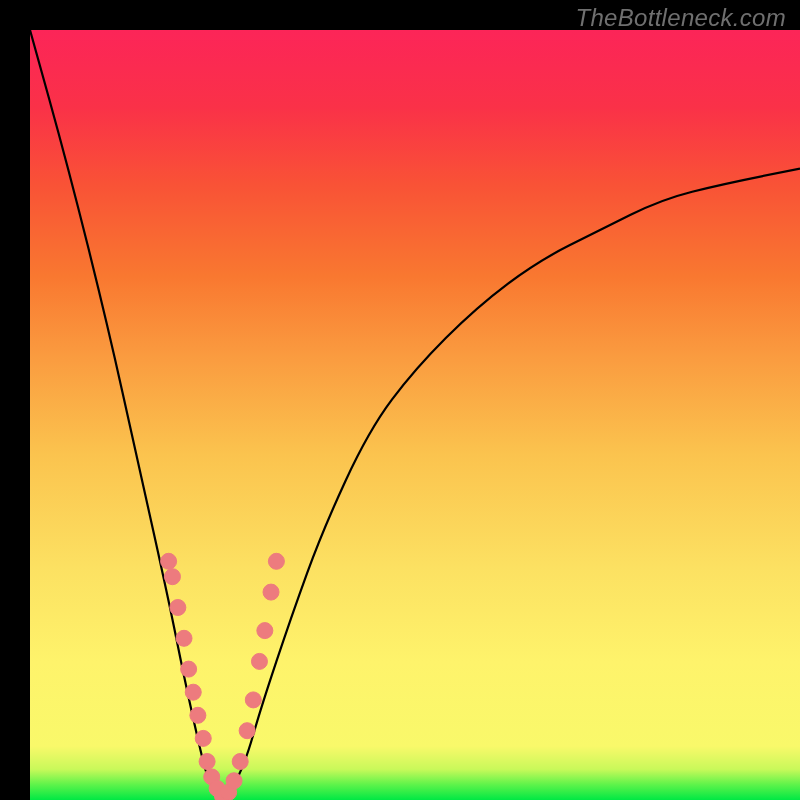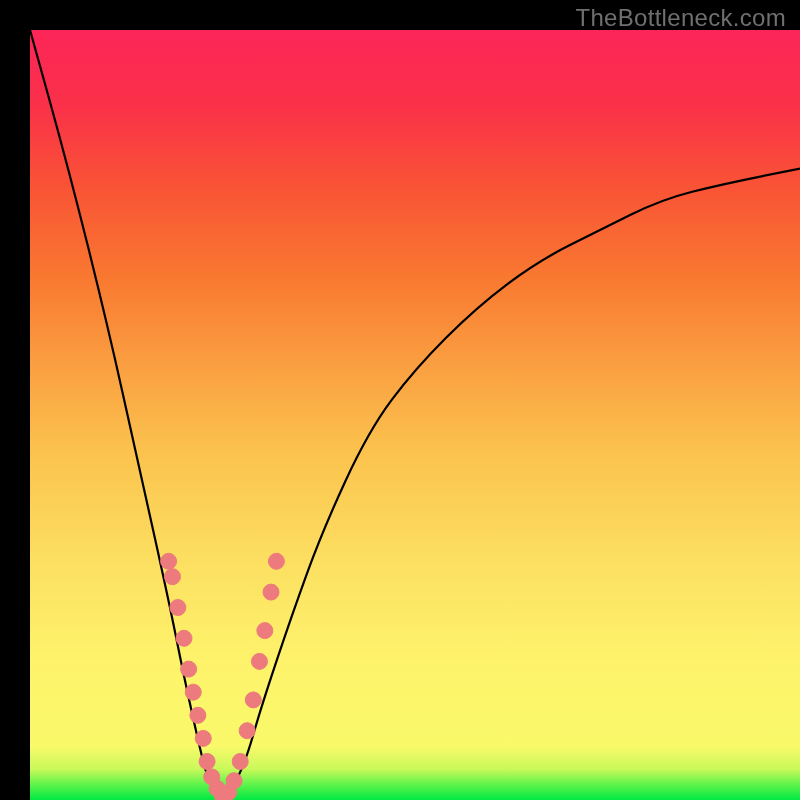--- a/index.html
+++ b/index.html
@@ -9,20 +9,21 @@
     height: 800px;
     overflow: hidden;
     background: #000;
     font-family: Arial, Helvetica, sans-serif;
   }
   .frame {
     position: relative;
     width: 800px;
     height: 784px;
     background: #000;
+    font-style: italic;
   }
   .plot-area {
     position: absolute;
     left: 30px;
     top: 30px;
     width: 770px;
     height: 770px;
     
     background: linear-gradient(
       to top,

